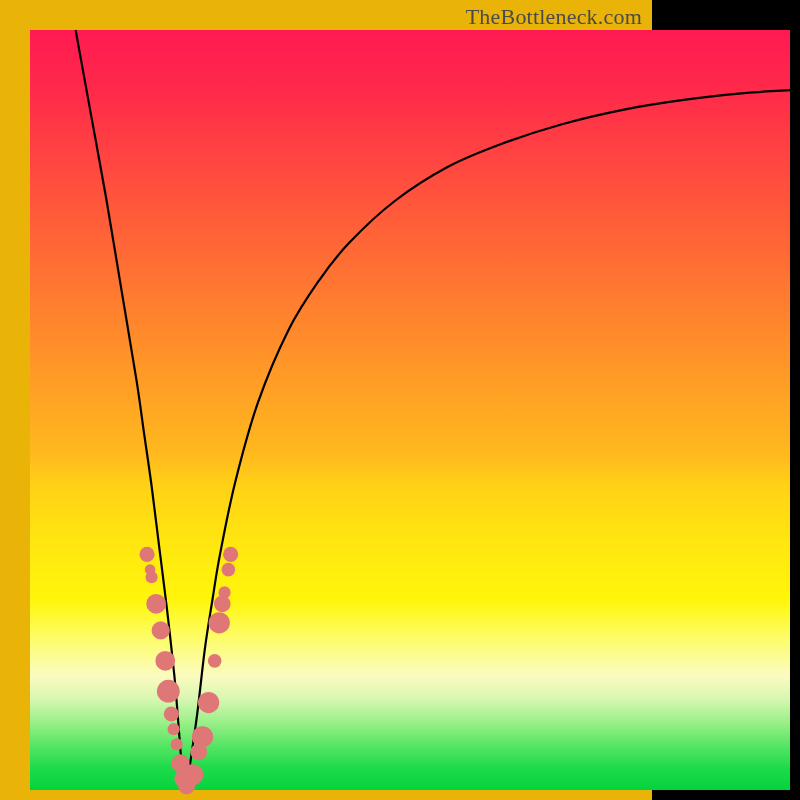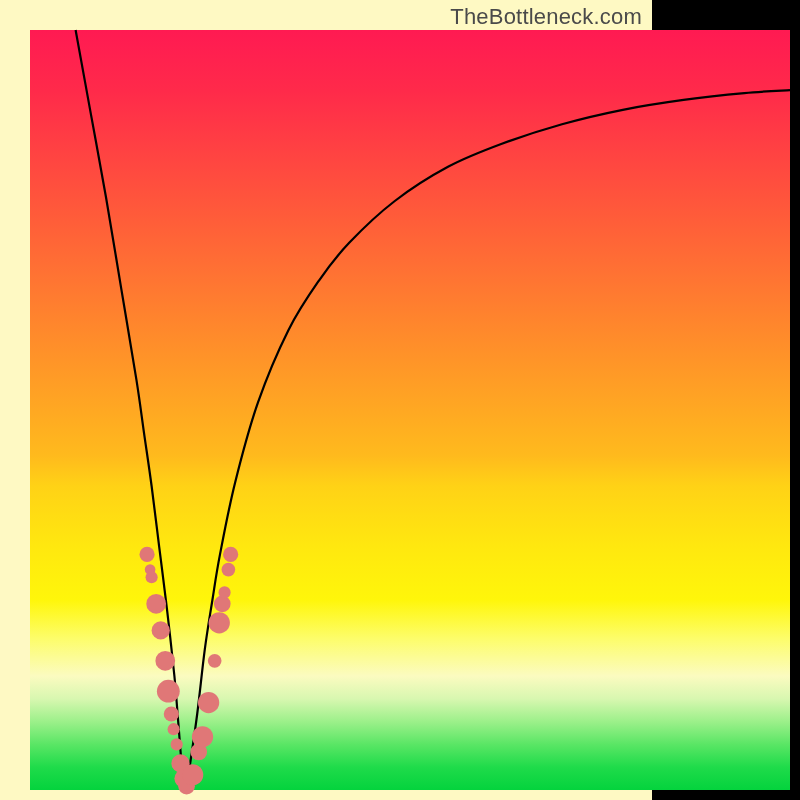--- a/index.html
+++ b/index.html
@@ -8,21 +8,22 @@
     width: 800px;
     height: 800px;
     overflow: hidden;
     background: #000;
     font-family: Arial, Helvetica, sans-serif;
   }
   .frame {
     position: relative;
     width: 652px;
     height: 800px;
-    background: #fef9c3;
+    background: #eab308;
+    font-family: Liberation Serif, serif;
   }
   .plot-area {
     position: absolute;
     left: 30px;
     top: 30px;
     width: 760px;
     height: 760px;
     
     background: linear-gradient(
       to bottom,

